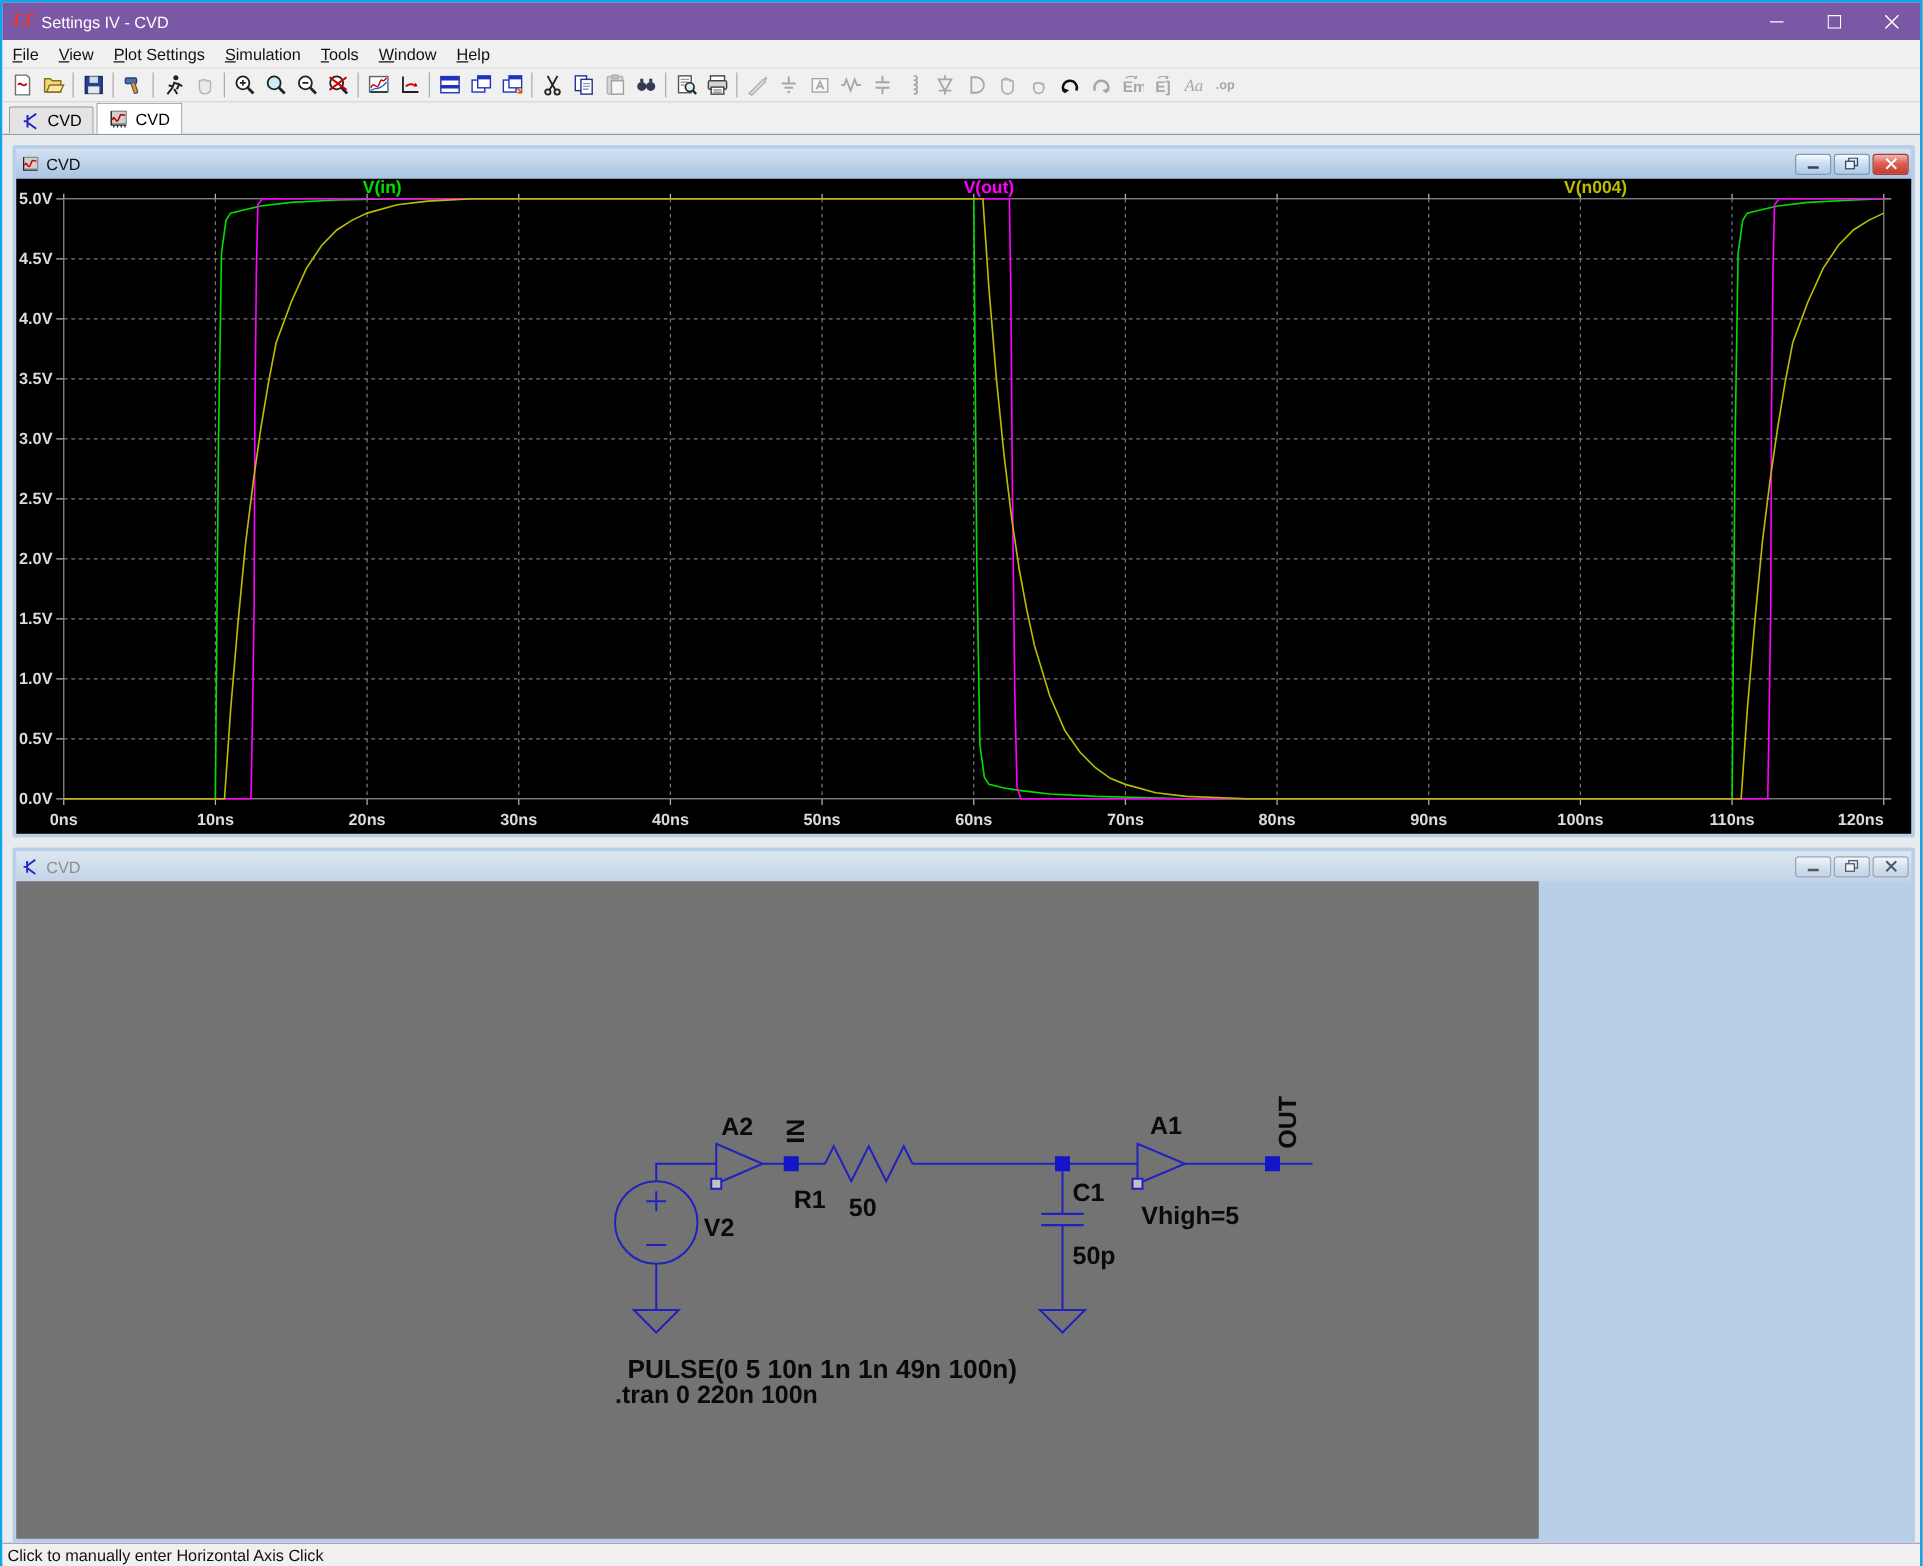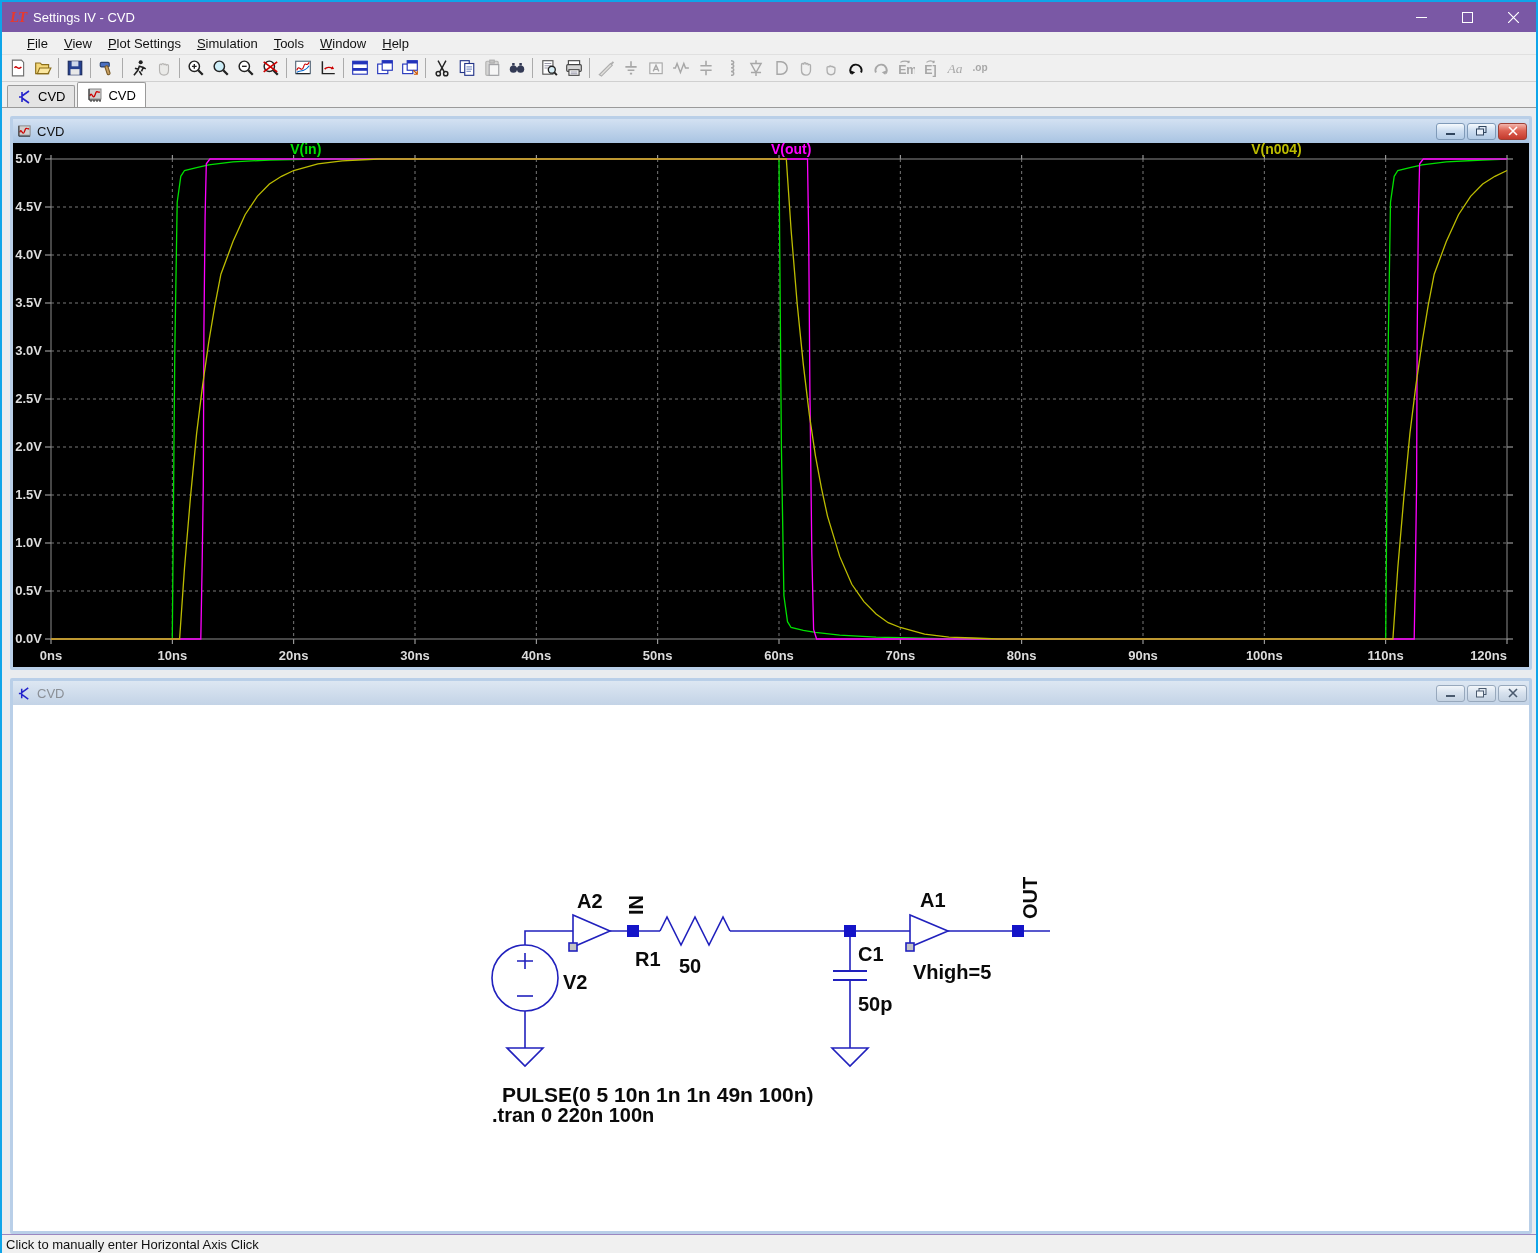--- a/index.html
+++ b/index.html
@@ -8,21 +8,21 @@
   .app { width:1538px; height:1253px; border:2px solid #0ea5e9; display:flex; flex-direction:column; background:#f0f0f0; }
 
   
   .titlebar { height:30px; background:#7a58a5; color:#fff; display:flex; align-items:center; padding-left:8px; flex:0 0 auto; }
   .logo { color:#e8392e; font:italic bold 15px "Liberation Serif", serif; background:#fff0; margin-right:7px; letter-spacing:-1px; }
   .titlebar .wtitle { font-size:13px; }
   .wctrls { margin-left:auto; display:flex; height:30px; }
   .wbtn { width:46px; height:30px; display:flex; align-items:center; justify-content:center; }
 
   
-  .menubar { height:22px; background:#f0f0f0; display:flex; align-items:center; padding-left:17px; flex:0 0 auto; }
+  .menubar { height:22px; background:#f0f0f0; display:flex; align-items:center; padding-left:0; flex:0 0 auto; }
   .menuitem { font-size:13px; color:#111; padding:2px 8px; }
   .menuitem u { text-decoration:underline; }
 
   
   .toolbar { height:28px; background:#f0f0f0; border-top:1px solid #e0e0e0; border-bottom:1px solid #d0d0d0; display:flex; align-items:center; padding-left:3px; flex:0 0 auto; }
   .tbtn { width:25px; height:24px; display:inline-flex; align-items:center; justify-content:center; border:1px solid transparent; }
   .tbtn.disabled { opacity:.42; filter:grayscale(.9); }
   .tsep { width:1px; height:20px; background:#ababab; margin:0 3px; flex:0 0 auto; }
 
   
@@ -35,21 +35,21 @@
   .mdi { position:relative; height:1126px; background:#e9ecef; flex:0 0 auto; }
   .child { position:absolute; border:3px solid #b9cfe8; background:#b9cfe8; border-radius:2px; }
   .child-title { height:24px; display:flex; align-items:center; padding-left:4px; gap:5px; font-size:13px; }
   .plot-window .child-title { background:linear-gradient(#d3e1f2,#a9c4e2); color:#111; }
   .schem-window .child-title { background:linear-gradient(#dde7f2,#c3d3e6); color:#8a8f96; }
   .cbtns { margin-left:auto; display:flex; padding-right:2px; }
   .cbtn { width:29px; height:17px; border:1px solid #7f9ab8; border-radius:3px; background:linear-gradient(#f6fafd,#cddef1 45%,#b2cae5); display:flex; align-items:center; justify-content:center; margin-left:2px; }
   .cbtn.closebtn-active { background:linear-gradient(#f2b6ad,#dd6152 45%,#c43a2d); border-color:#9c4036; }
   .cbtn.inactive { background:linear-gradient(#f2f6fa,#d8e2ee 45%,#c4d2e2); border-color:#97a8bc; }
   .plot-pane { width:1516px; height:524px; background:#000; }
-  .schem-pane { width:1516px; height:526px; background:#ffffff; }
+  .schem-pane { width:1218px; height:526px; background:#737373; }
 
   #plot-svg text { font:bold 13px "Liberation Sans", sans-serif; fill:#dcdcdc; }
   #plot-svg text.legend { font:bold 14px "Liberation Sans", sans-serif; }
   #plot-svg .grid { stroke:#787878; stroke-width:1; stroke-dasharray:3 3; }
   #plot-svg .axis { stroke:#b4b4b4; stroke-width:1; }
   #plot-svg .frame { fill:none; stroke:#8c8c8c; stroke-width:1; }
 
   .schem-label { font:bold 20px "Liberation Sans", sans-serif; fill:#0a0a0a; }
   .schem-label.big { font-size:21px; }
 

